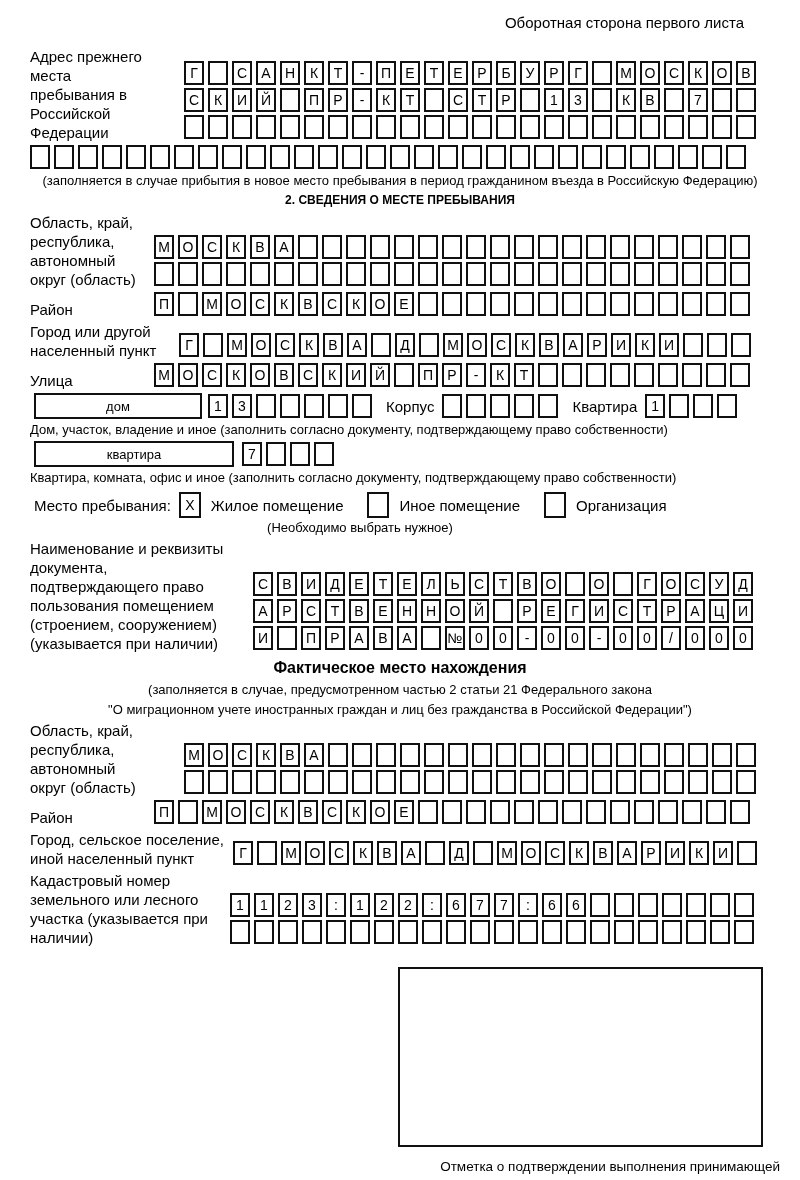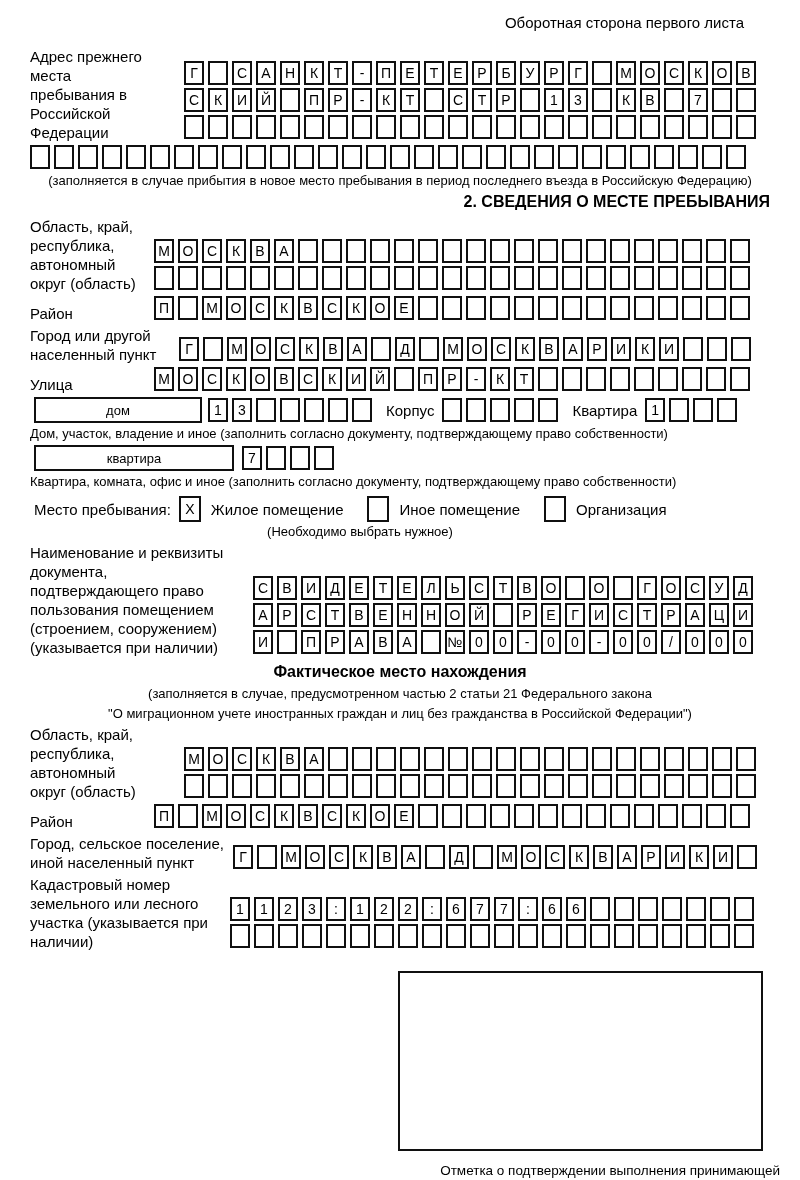--- a/index.html
+++ b/index.html
@@ -25,21 +25,21 @@
   .cell{
     width:20px;min-width:20px;height:24px;box-sizing:border-box;
     border:2px solid #101010;margin-right:4px;
     display:flex;align-items:center;justify-content:center;
     font-size:14px;line-height:1;
   }
   .fullrow{margin-top:1px;}
 
   .caption{font-size:13px;line-height:17px;margin:1px 0 3px 0;}
   .center{text-align:center;}
-  .h2{font-weight:bold;font-size:16px;text-align:right;margin:4px 0 6px 0;}
+  .h2{font-weight:bold;font-size:12px;text-align:center;margin:4px 0 6px 0;}
   .h3{font-weight:bold;font-size:16px;text-align:center;margin:6px 0 4px 0;}
 
   .house-row{display:flex;align-items:center;margin:3px 0 2px 4px;}
   .wide-box{border:2px solid #101010;height:26px;box-sizing:border-box;
     display:flex;align-items:center;justify-content:center;font-size:13px;}
   .wb168{width:168px;margin-right:6px;}
   .wb200{width:200px;margin-right:8px;}
   .house-row .cells{margin-bottom:0;}
   .inline-lbl{font-size:15px;margin:0 8px 0 10px;white-space:nowrap;}
 
@@ -175,21 +175,21 @@
       <div class="cell"></div>
       <div class="cell"></div>
       <div class="cell"></div>
       <div class="cell"></div>
       <div class="cell"></div>
       <div class="cell"></div>
       <div class="cell"></div>
       <div class="cell"></div>
       <div class="cell"></div>
     </div>
-  <div class="caption center">(заполняется в случае прибытия в новое место пребывания в период последнего въезда в Российскую Федерацию)</div>
+  <div class="caption center">(заполняется в случае прибытия в новое место пребывания в период гражданином въезда в Российскую Федерацию)</div>
 
   <div class="h2">2. СВЕДЕНИЯ О МЕСТЕ ПРЕБЫВАНИЯ</div>
 
   <div class="group">
     <div class="lbl w124">Область, край, республика, автономный округ (область)</div>
     <div class="rows">
       <div class="cells">
           <div class="cell">М</div>
           <div class="cell">О</div>
           <div class="cell">С</div>

